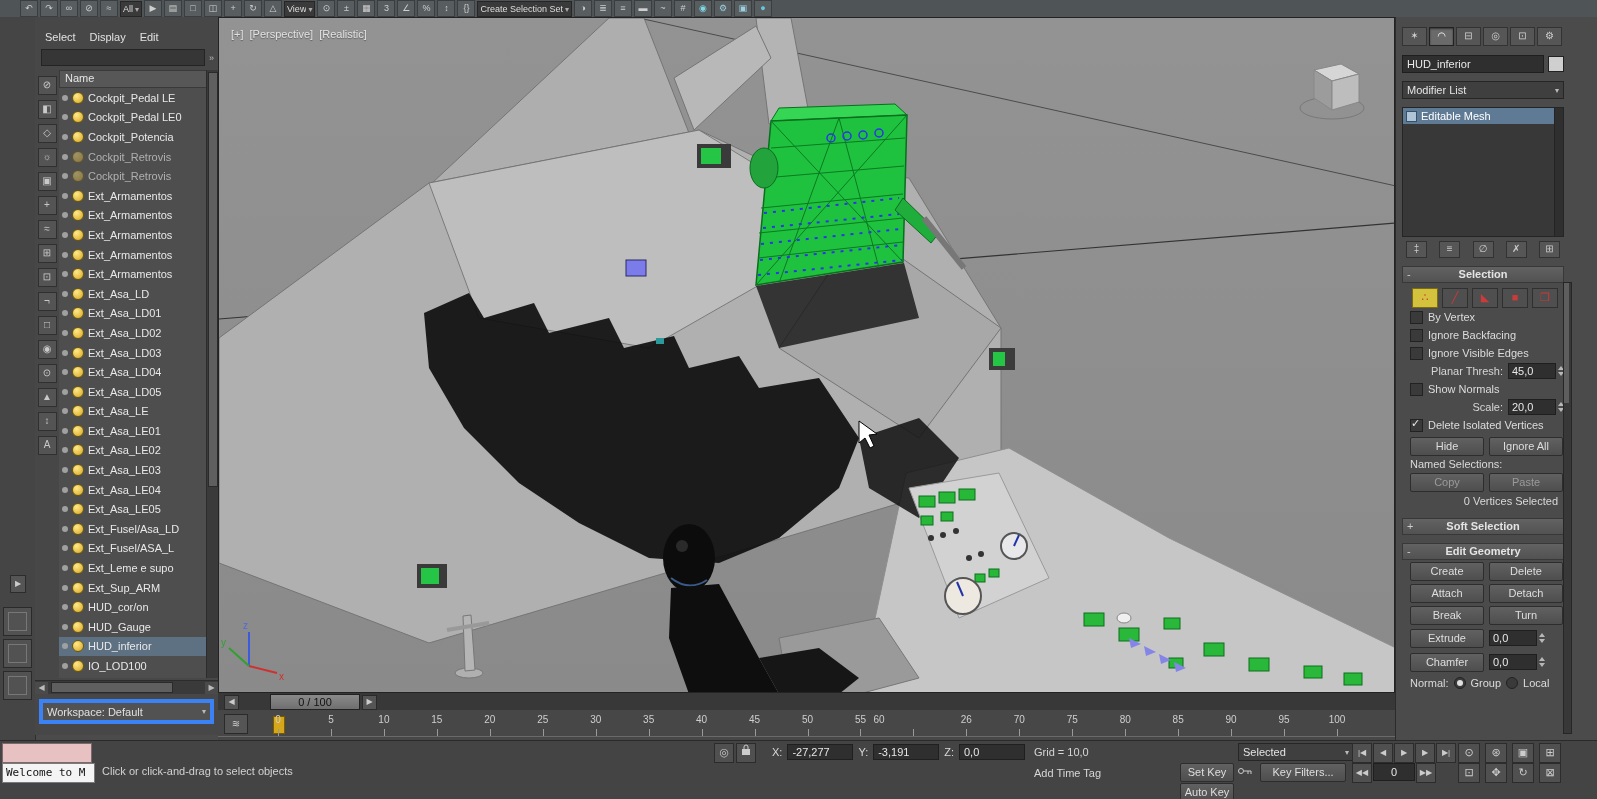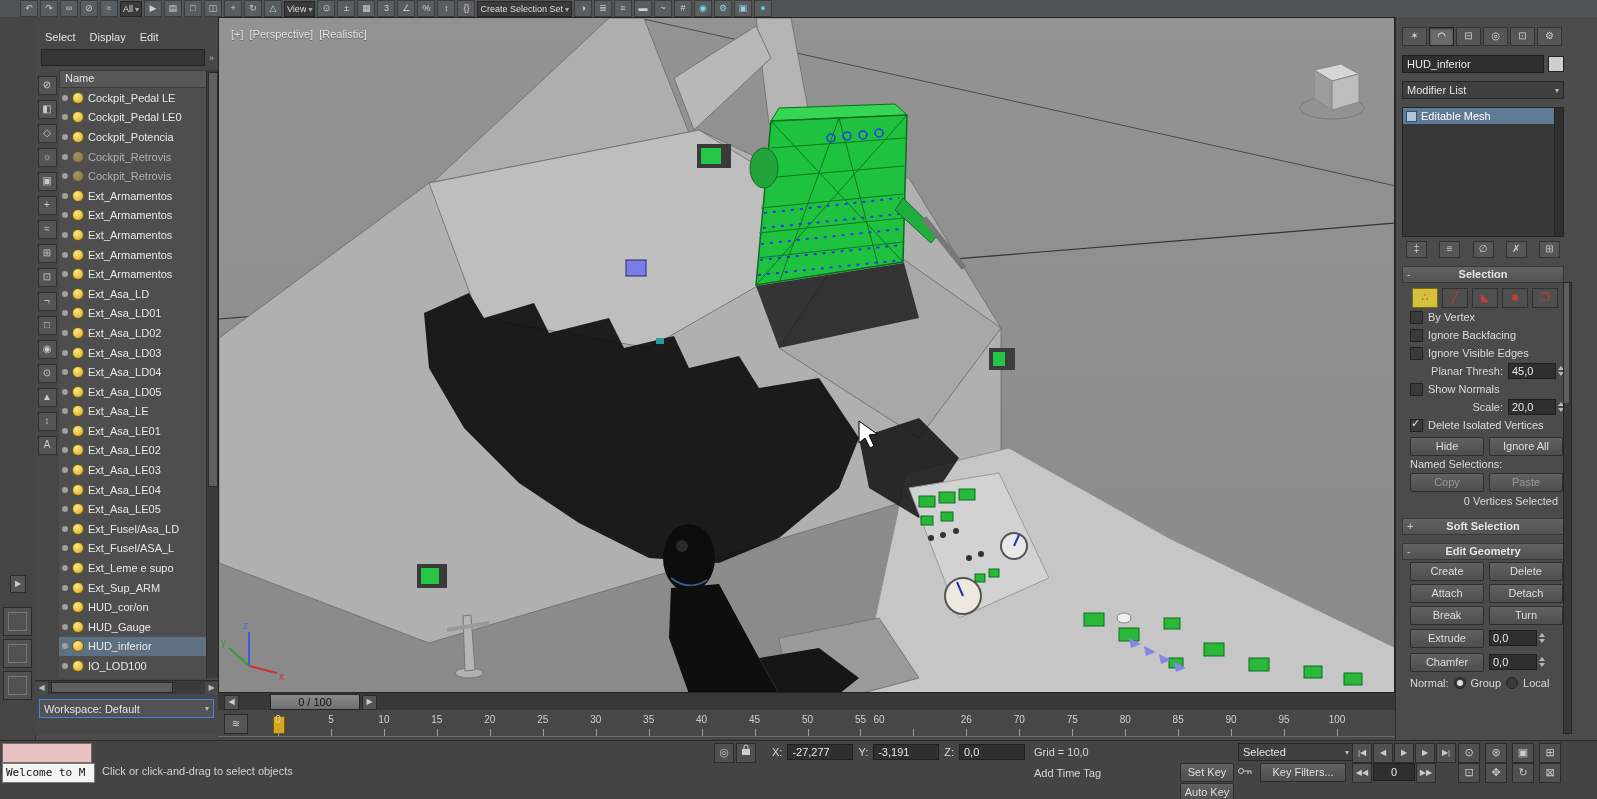--- a/index.html
+++ b/index.html
@@ -34,21 +34,21 @@
   .tbulb{width:10px;height:10px;border-radius:50%;background:radial-gradient(circle at 35% 30%,#ffe98a,#d8a520);border:1px solid #6a5a10;flex:none;}
   .tlbl{white-space:nowrap;overflow:hidden;color:#e8e8e8;}
   .trow.frozen .tlbl{color:#b0b0b0;}
   .trow.frozen .tbulb{opacity:.45;}
   #se-vscroll{width:11px;background:#3a3a3a;border-left:1px solid #2c2c2c;position:relative;}
   #se-vthumb{position:absolute;left:1px;top:2px;width:8px;height:68%;background:#5f5f5f;border:1px solid #2a2a2a;}
   #se-hscroll{height:13px;margin-top:2px;display:flex;align-items:center;background:#3a3a3a;border-top:1px solid #2c2c2c;}
   .harr{width:13px;height:12px;color:#bbb;font-size:8px;text-align:center;line-height:12px;background:#4a4a4a;}
   #se-hthumb{height:9px;width:120px;background:#5f5f5f;border:1px solid #2a2a2a;margin-left:3px;}
   #workspace-row{display:flex;align-items:center;padding:5px 4px 0 4px;}
-  #workspace-dd{flex:1;height:17px;background:#525252;border:1px solid #3b82f6;display:flex;align-items:center;justify-content:space-between;padding:0 4px;color:#e0e0e0;}
+  #workspace-dd{flex:1;height:17px;background:#525252;border:4px solid #3b82f6;display:flex;align-items:center;justify-content:space-between;padding:0 4px;color:#e0e0e0;}
   
   #viewport{left:218px;top:17px;width:1177px;height:676px;background:#8e8e8e;border:1px solid #232323;box-sizing:border-box;overflow:hidden;}
   #vp-label{position:absolute;left:12px;top:10px;color:#e2e2e2;font-size:11px;display:flex;gap:6px;text-shadow:0 1px 1px rgba(0,0,0,.35);}
   
   #timeslider{left:218px;top:693px;width:1177px;height:17px;background:#383838;border-bottom:1px solid #2a2a2a;}
   .ts-arrow{position:absolute;top:2px;width:13px;height:13px;background:#555;border:1px solid #2a2a2a;color:#ccc;font-size:8px;line-height:12px;text-align:center;}
   #ts-handle{position:absolute;left:52px;top:1px;width:88px;height:14px;background:linear-gradient(#8a8a8a,#6f6f6f);border:1px solid #222;color:#111;text-align:center;line-height:14px;font-size:11px;}
   #ruler{left:218px;top:710px;width:1177px;height:30px;background:#474747;border-bottom:1px solid #2a2a2a;}
   .ticknum{position:absolute;top:4px;transform:translateX(-50%);color:#cfcfcf;font-size:10px;}
   .tick{position:absolute;top:19px;width:1px;height:7px;background:#9a9a9a;}

